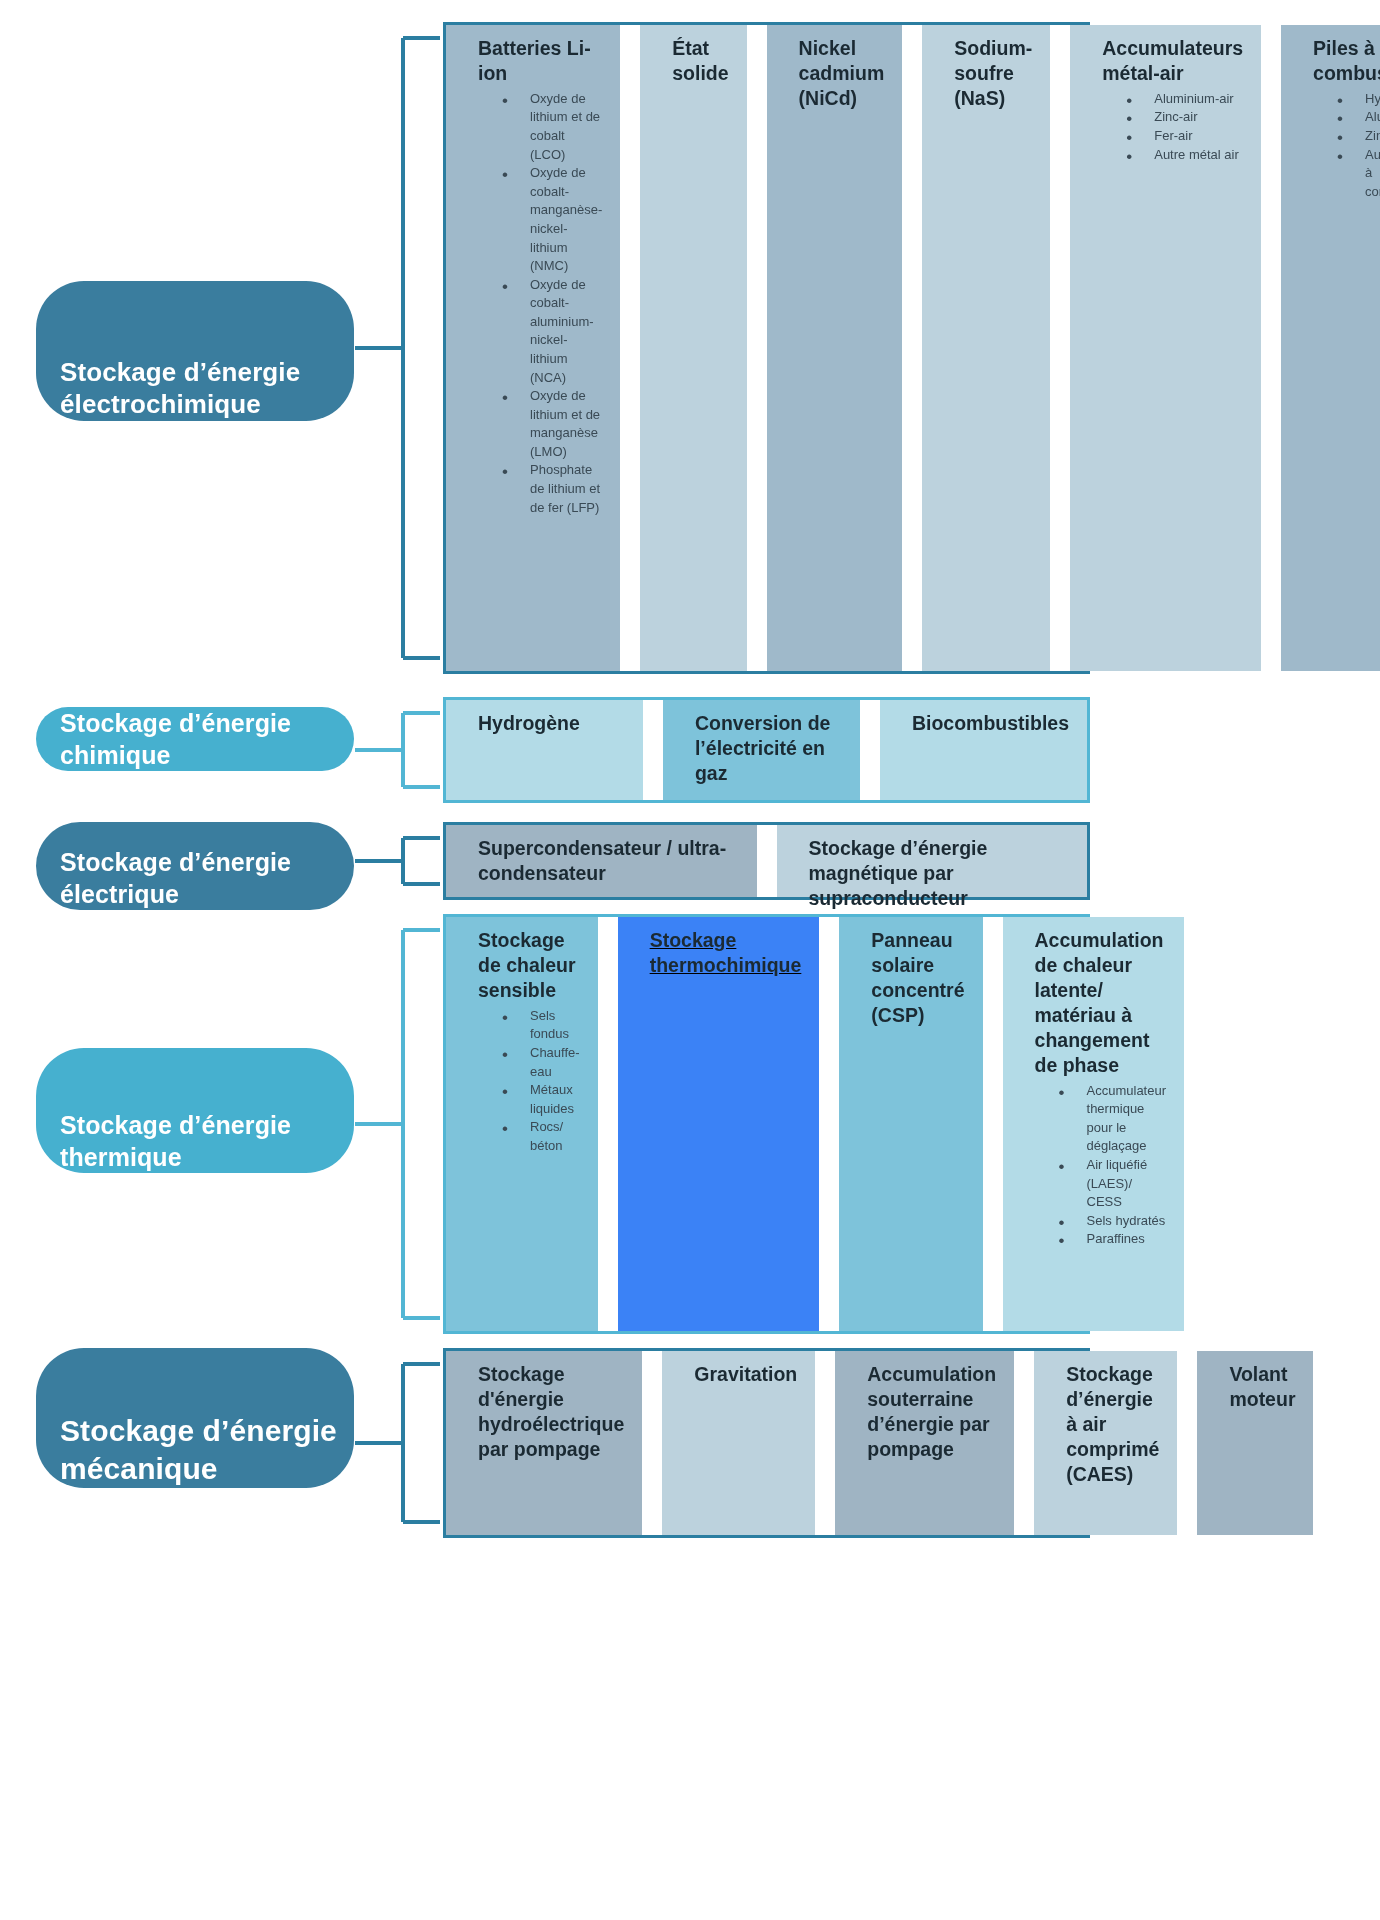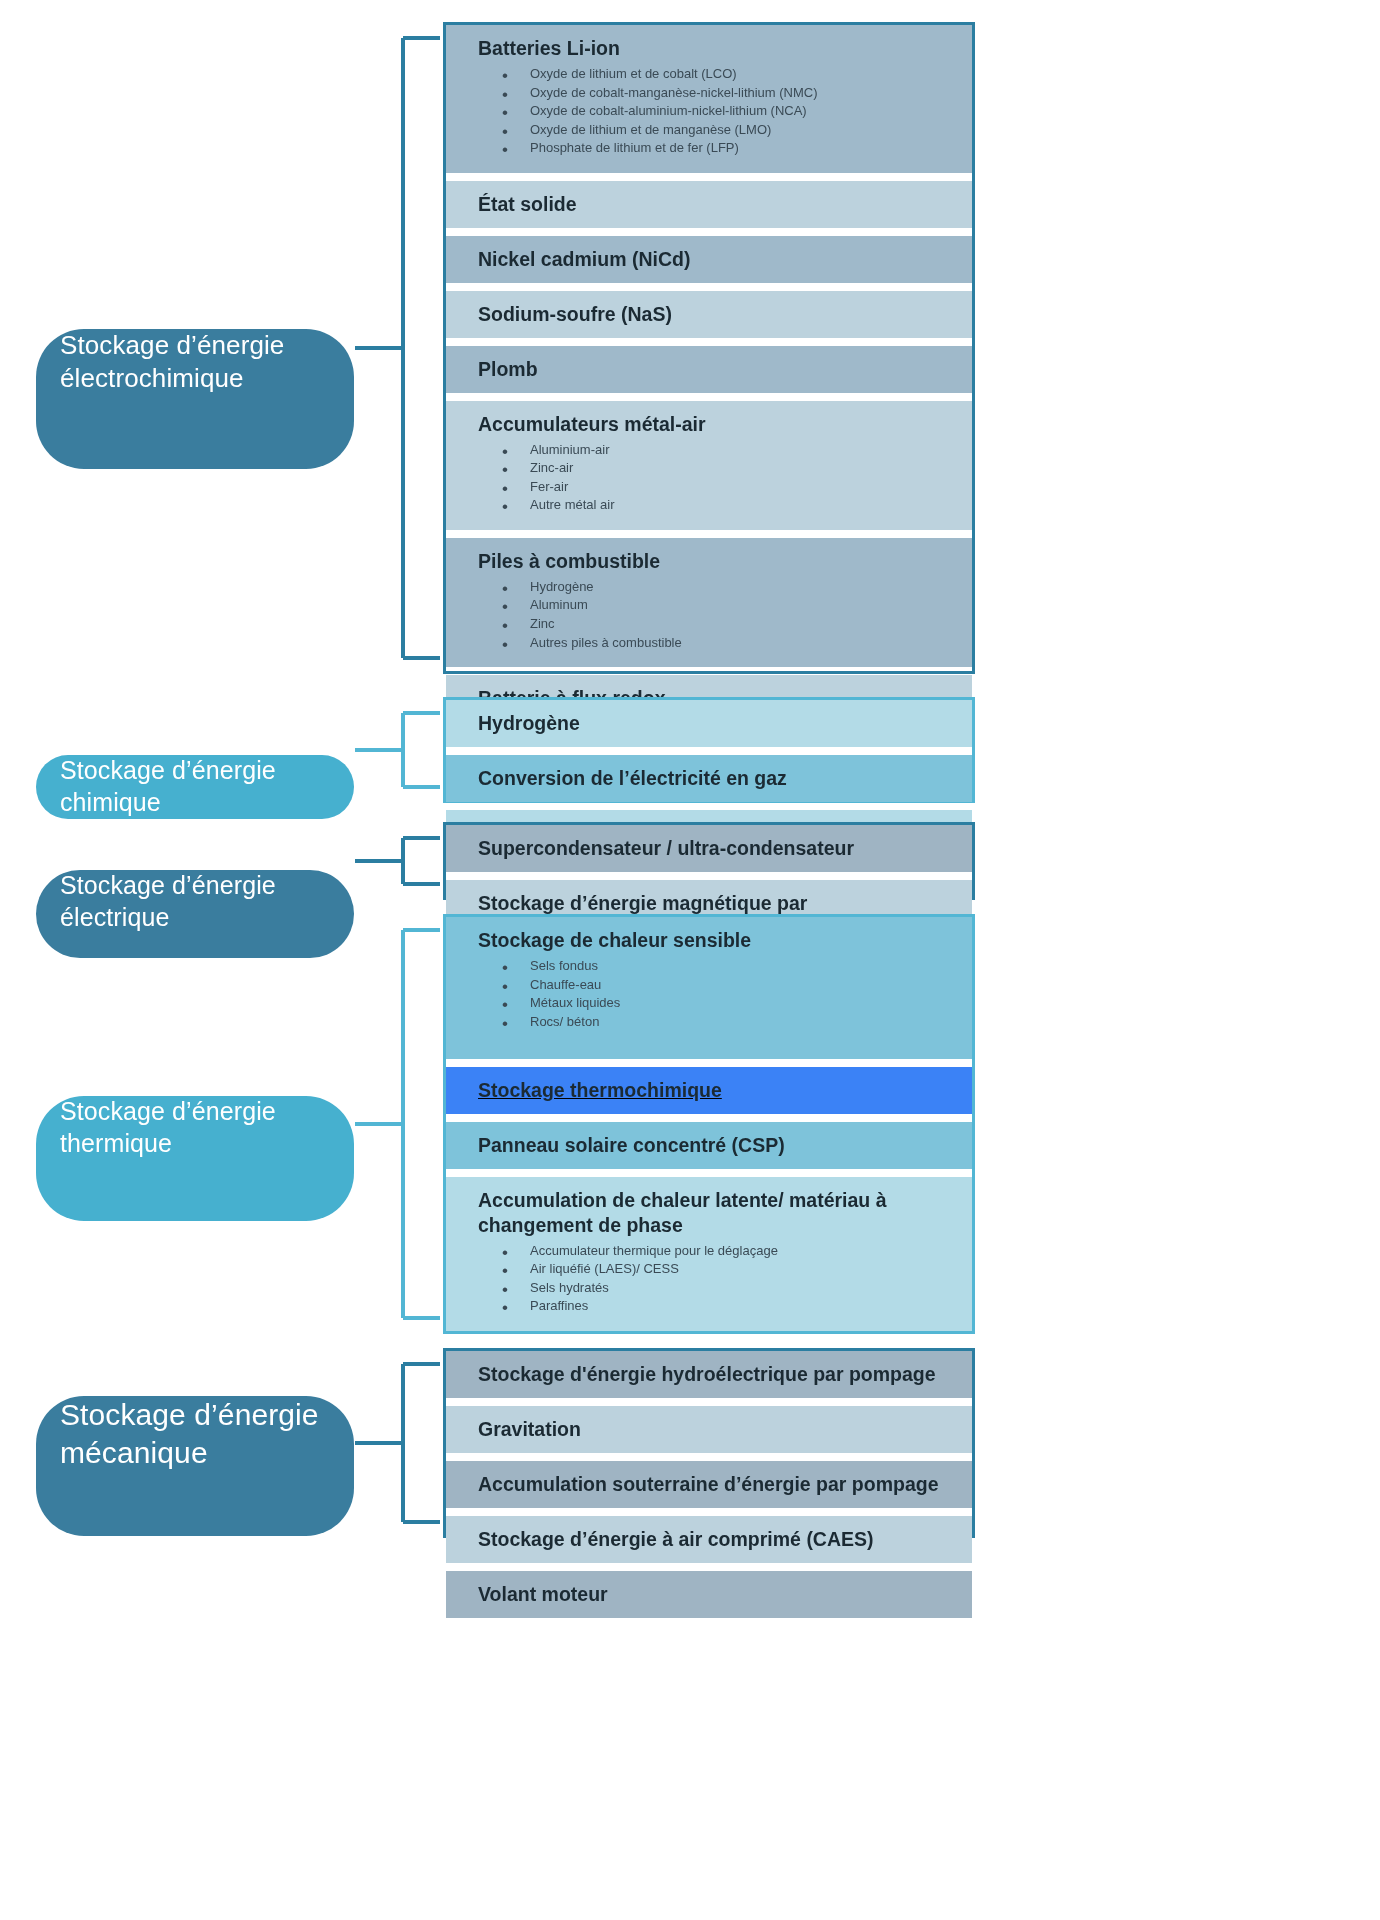--- a/index.html
+++ b/index.html
@@ -29,44 +29,43 @@
     width: 400px;
     flex: 0 0 400px;
     display: flex;
     align-items: center;
   }
   .cat-box {
     position: absolute;
     left: 36px;
     border-radius: 48px;
     color: #ffffff;
-    font-weight: normal;
-    display: flex;
-    align-items: flex-start;
+    font-weight: bold;
+    display: flex;
+    align-items: flex-end;
     padding: 0 0 0 24px;
     line-height: 1.26;
     letter-spacing: .1px;
-    margin-top: 48px;
   }
 
   
   .bracket {
     position: absolute;
     pointer-events: none;
   }
 
   
   .rows {
     position: absolute;
     left: 443px;
-    width: 532px;
+    width: 647px;
     border: 3px solid #2b7ea1;
     display: flex;
-    flex-direction: column;
-    gap: 8px;
+    flex-direction: row;
+    gap: 20px;
   }
   .row {
     padding: 11px 18px 11px 32px;
     display: block;
   }
   .row-title {
     font-weight: bold;
     font-size: 19.5px;
     color: #1b2a33;
     line-height: 1.28;
@@ -119,23 +118,20 @@
         </div>
         <div class="row" style="background: rgb(188, 210, 221); flex: 1 1 0px;">
           <div class="row-title">État solide</div>
         </div>
         <div class="row" style="background: rgb(159, 185, 202); flex: 1 1 0px;">
           <div class="row-title">Nickel cadmium (NiCd)</div>
         </div>
         <div class="row" style="background: rgb(188, 210, 221); flex: 1 1 0px;">
           <div class="row-title">Sodium-soufre (NaS)</div>
         </div>
-        <div class="row" style="background: rgb(159, 185, 202); flex: 1 1 0px;">
-          <div class="row-title">Plomb</div>
-        </div>
         <div class="row has-bullets" style="background: rgb(188, 210, 221); flex: 4.68 1 0px;">
           <div class="row-title">Accumulateurs métal-air</div>
           <ul class="bullets">
             <li>Aluminium-air</li>
             <li>Zinc-air</li>
             <li>Fer-air</li>
             <li>Autre métal air</li>
           </ul>
         </div>
         <div class="row has-bullets" style="background: rgb(159, 185, 202); flex: 4.68 1 0px;">

